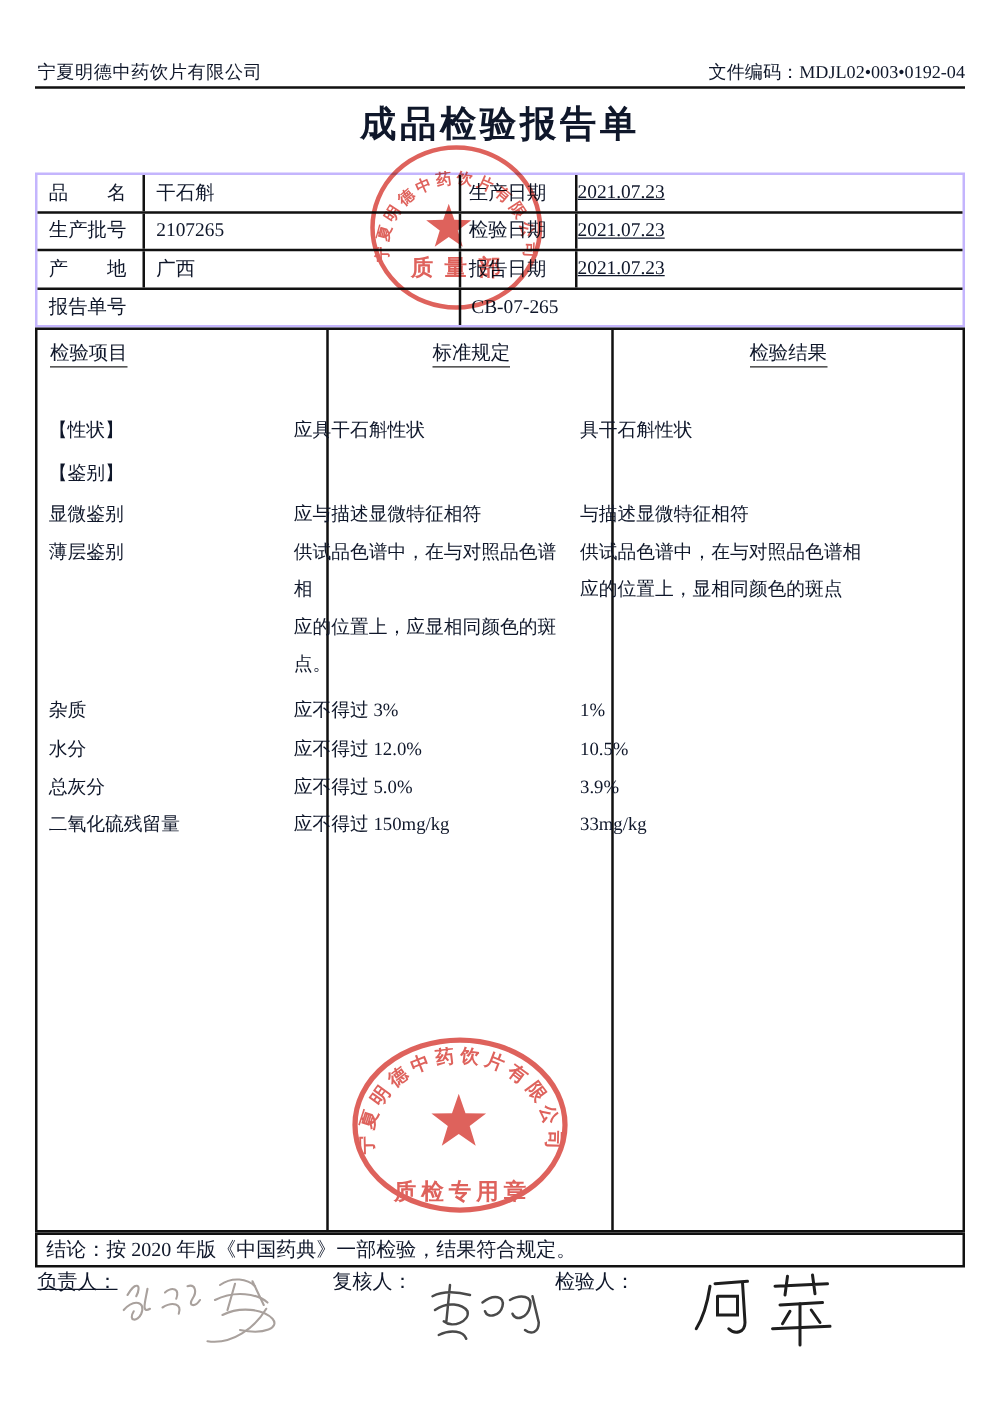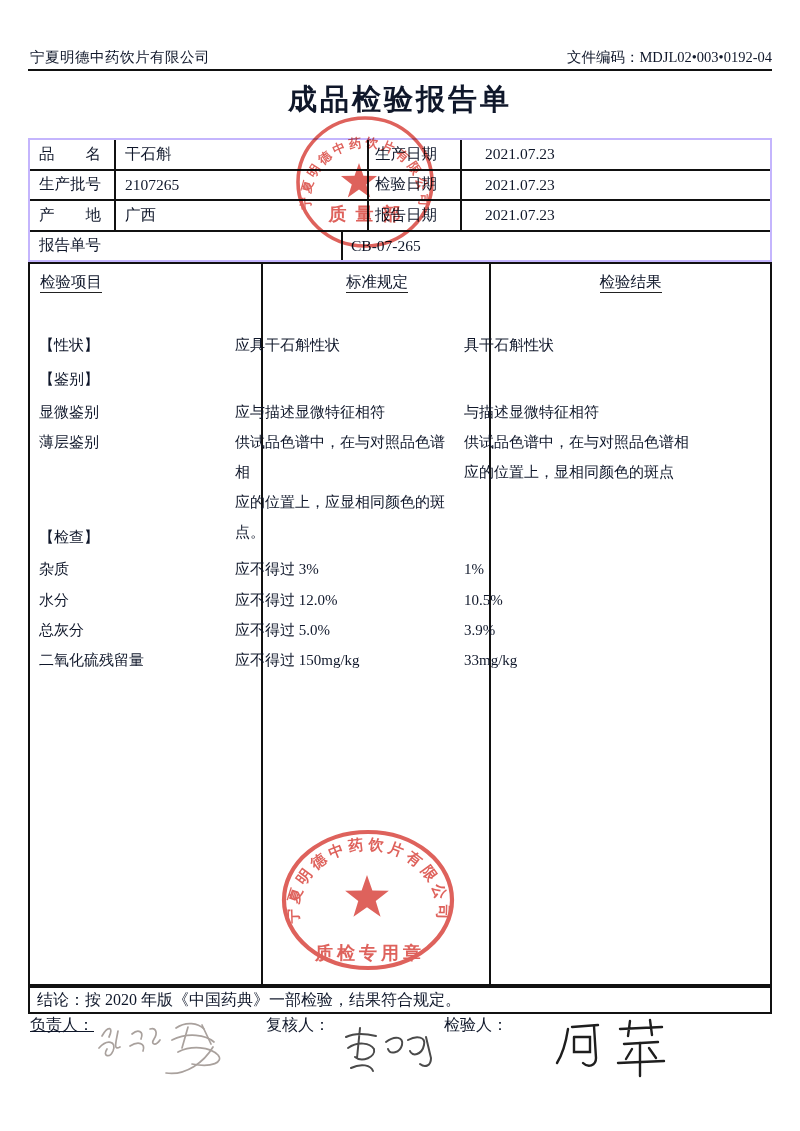--- a/index.html
+++ b/index.html
@@ -20,22 +20,22 @@
   
   .info-table { position:absolute; left:28px; top:138px; width:744px; height:124px;
                 border:2px solid #c4b5fd; display:flex; flex-direction:column; }
   .irow { display:flex; flex:1; }
   .irow + .irow { border-top:2px solid #111; }
   .icell { display:flex; align-items:center; font-size:15.5px; overflow:hidden; white-space:nowrap; }
   .icell.bl { border-left:2px solid #111; }
   .c-lab1 { width:84px;  padding-left:9px; }
   .c-val1 { width:253px; padding-left:9px; }
   .c-lab2 { width:93px;  padding-left:6px; }
-  .c-val2 { flex:1;      padding-left:23px; }
-  .c-span1 { width:311px; padding-left:9px; }
+  .c-val2 { flex:1;      padding-left:0;text-decoration:underline; }
+  .c-span1 { width:337px; padding-left:9px; }
   .c-span2 { flex:1;      padding-left:8px; }
   
   .main-table { position:absolute; left:28px; top:262px; width:744px; height:724px;
                 border:2px solid #111; }
   .vline { position:absolute; top:0; bottom:0; width:2px; background:#111; }
   .vline.v1 { left:231px; }
   .vline.v2 { left:459px; }
   .mhead { position:absolute; top:8px; left:0; width:100%; display:flex; font-size:15.5px; }
   .mhead .h1 { width:233px; padding-left:10px; }
   .mhead .h2 { width:228px; text-align:center; }
@@ -116,25 +116,20 @@
       <div class="cel2">应与描述显微特征相符</div>
       <div class="cel3">与描述显微特征相符</div>
     </div>
     <div class="mrow" style="top:163px">
       <div class="cel1">薄层鉴别</div>
       <div class="cel2">供试品色谱中，在与对照品色谱相
 应的位置上，应显相同颜色的斑点。</div>
       <div class="cel3">供试品色谱中，在与对照品色谱相
 应的位置上，显相同颜色的斑点</div>
     </div>
-    <div class="mrow" style="top:258px">
-      <div class="cel1">【检查】</div>
-      <div class="cel2"></div>
-      <div class="cel3"></div>
-    </div>
     <div class="mrow" style="top:290px">
       <div class="cel1">杂质</div>
       <div class="cel2">应不得过 3%</div>
       <div class="cel3">1%</div>
     </div>
     <div class="mrow" style="top:321px">
       <div class="cel1">水分</div>
       <div class="cel2">应不得过 12.0%</div>
       <div class="cel3">10.5%</div>
     </div>

